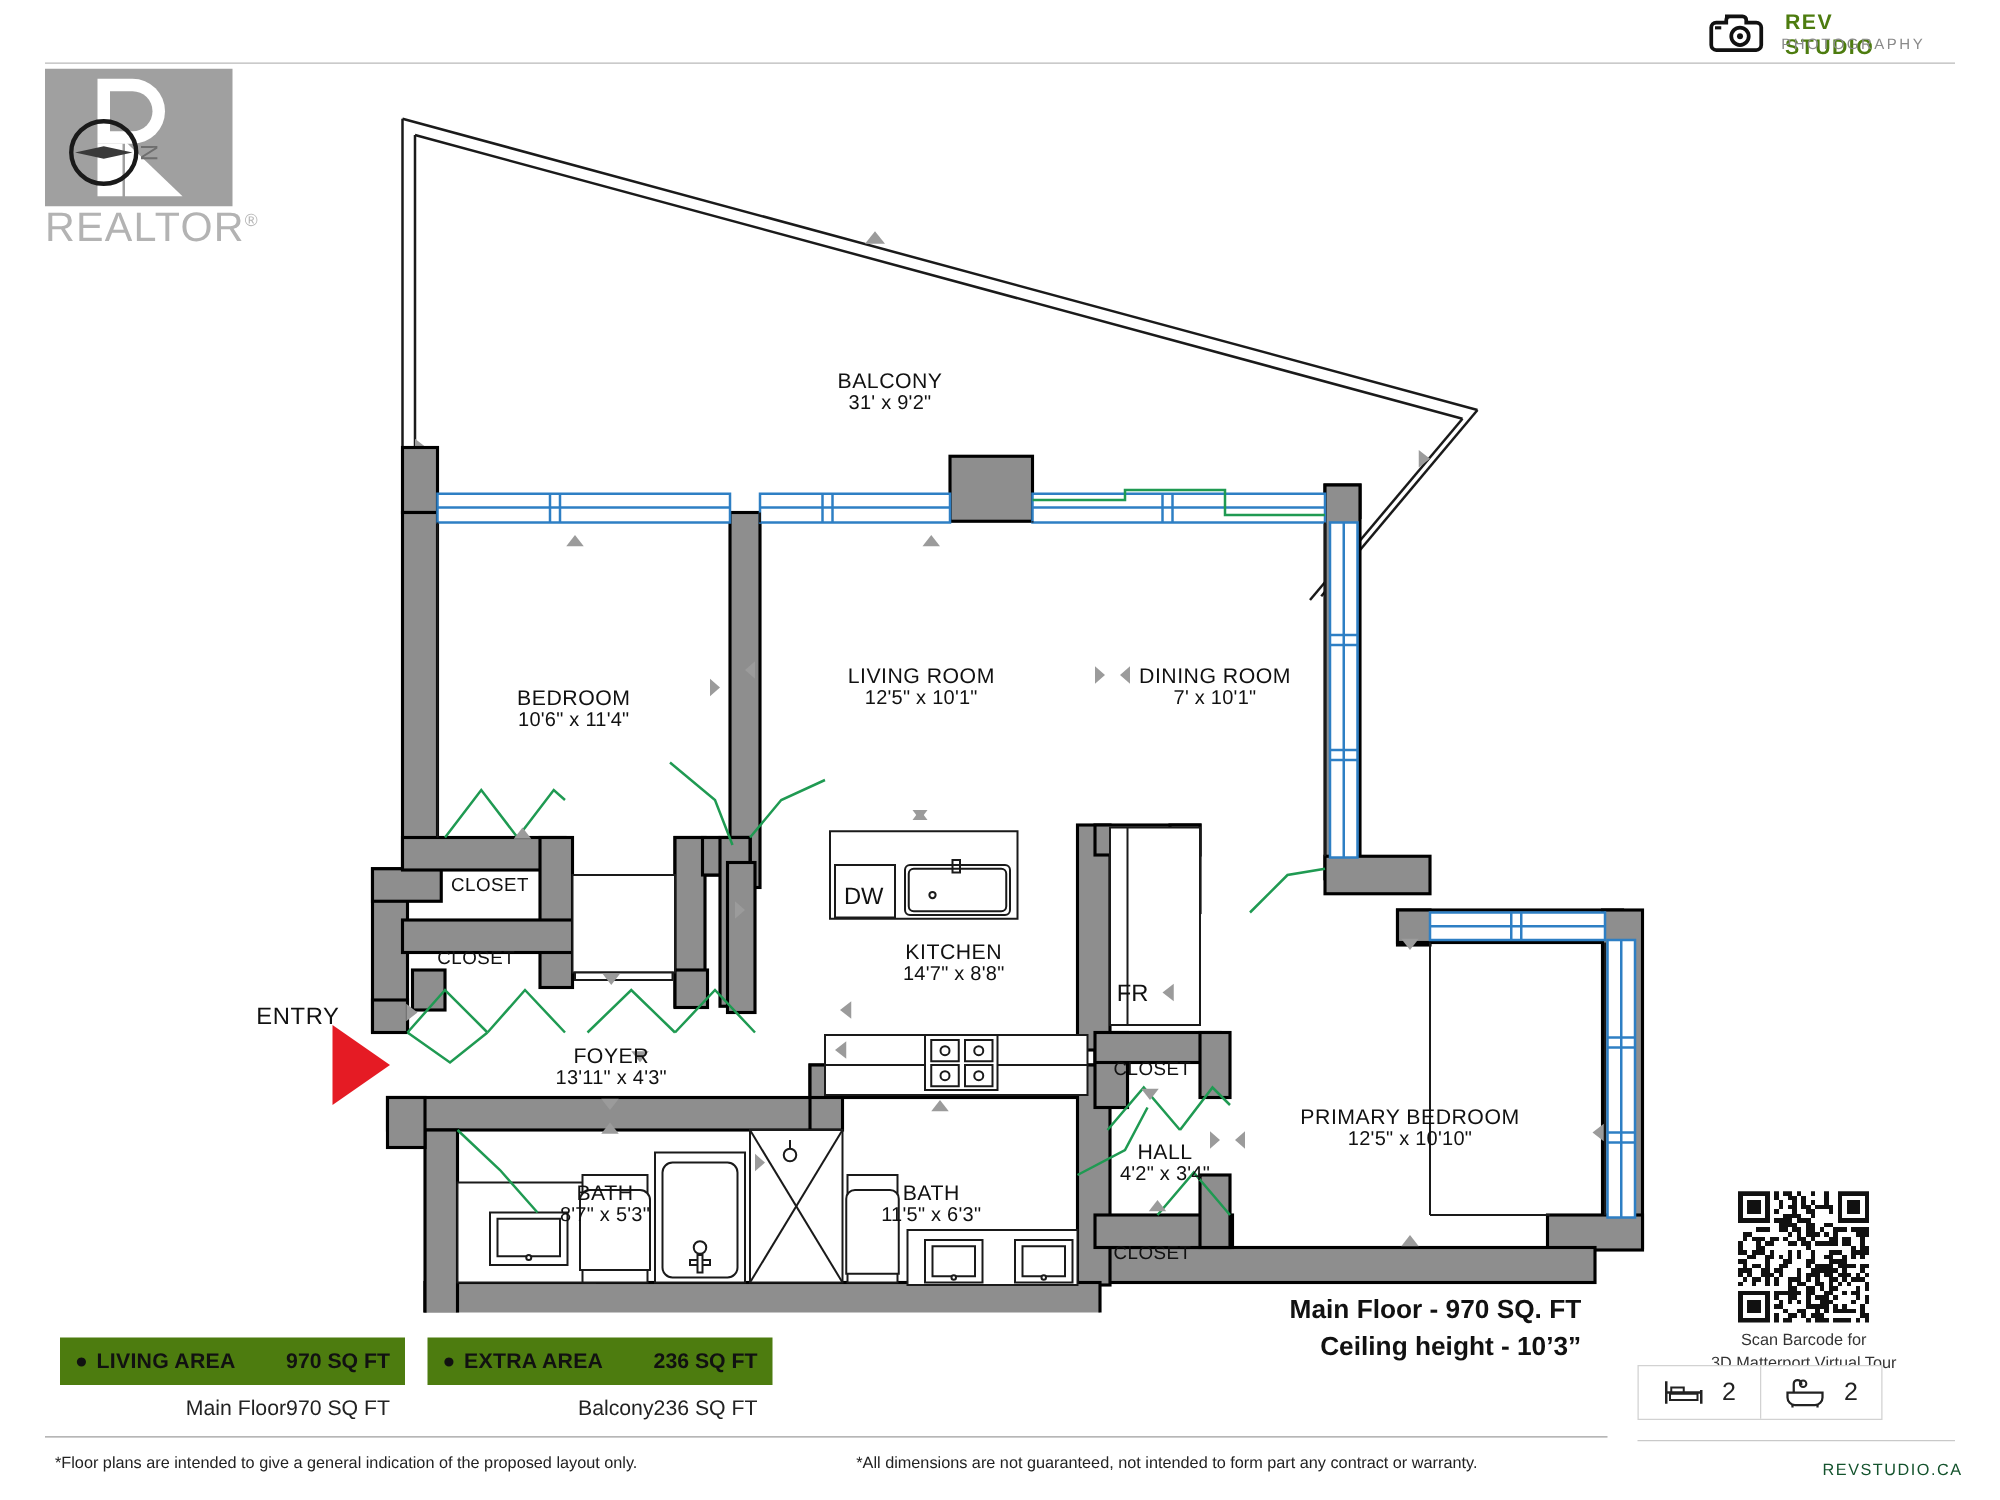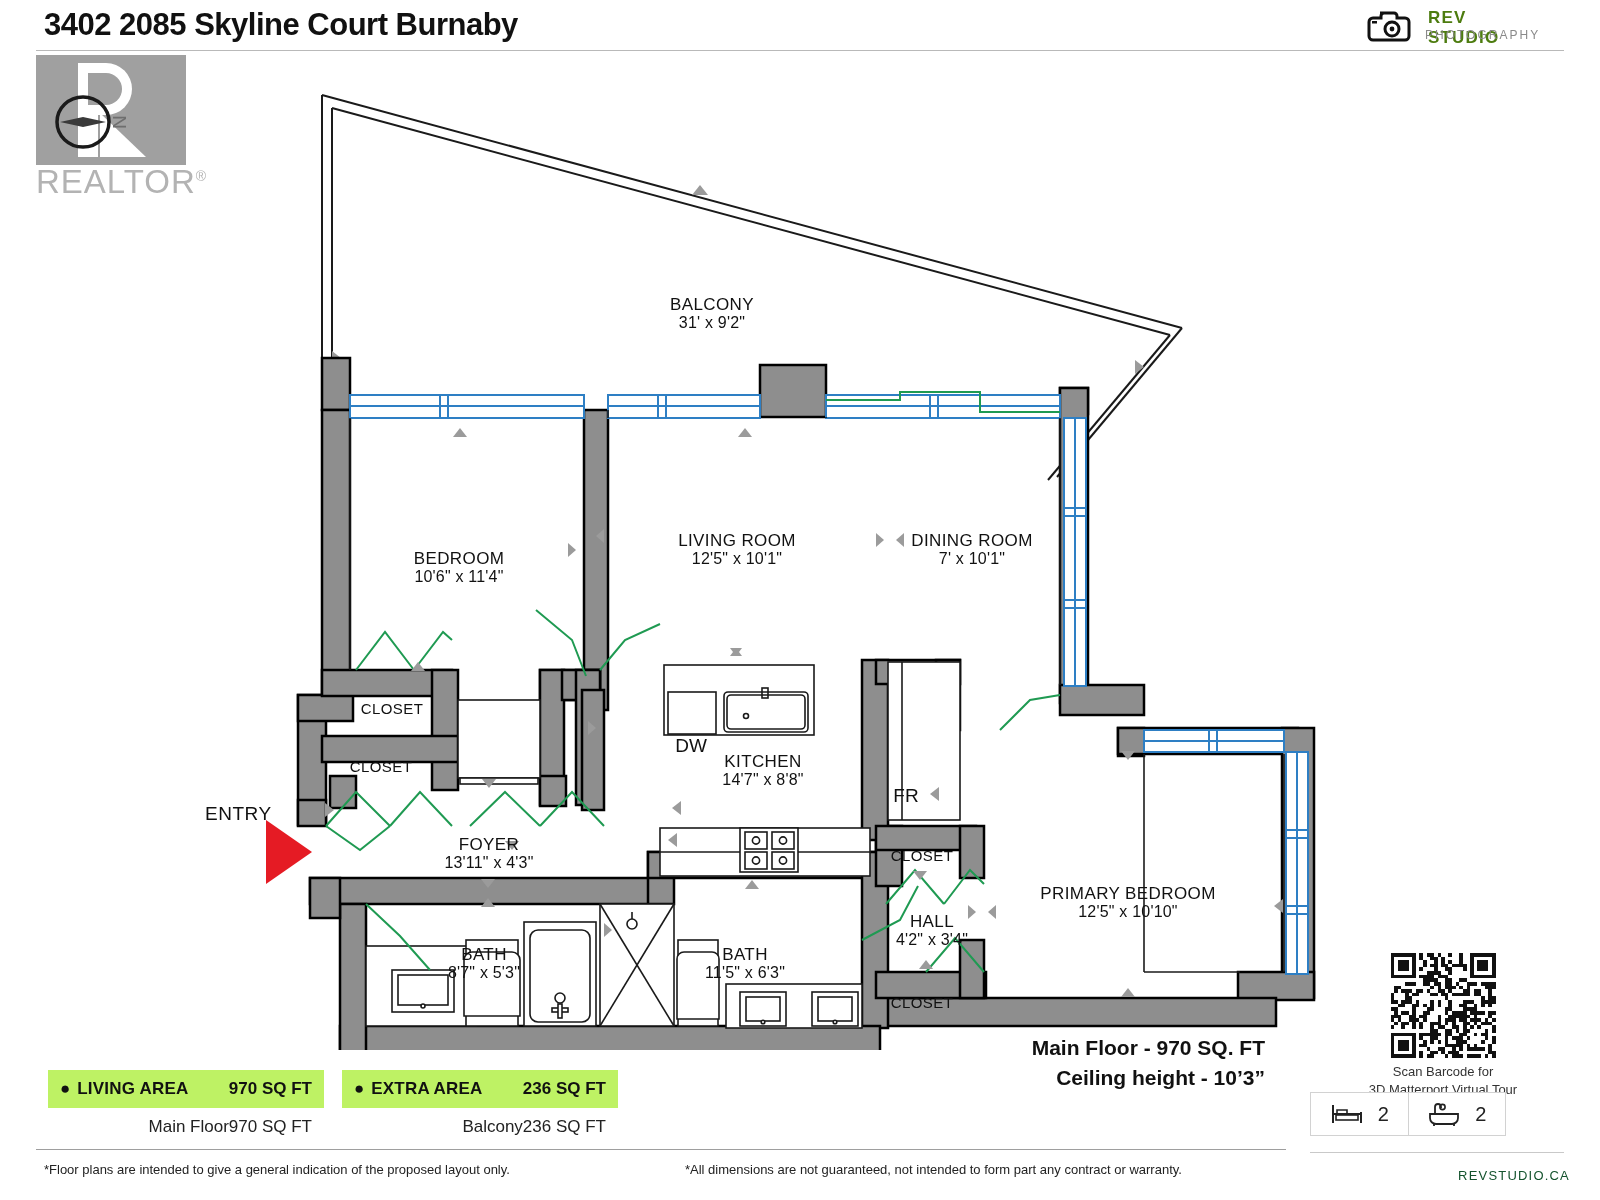--- a/index.html
+++ b/index.html
@@ -84,42 +84,41 @@
     letter-spacing:1.2px; color:#14532d;
   }
   #foot-rule {
     position:absolute; left:1310px; top:1152px; width:254px; height:1px; background:#c9c9c9;
   }
   
   .area-table { position:absolute; top:1070px; width:276px; }
   #area-living { left:48px; }
   #area-extra  { left:342px; }
   .area-head {
-    background:#bef264; height:38px; display:flex; align-items:center;
+    background:#4d7c0f; height:38px; display:flex; align-items:center;
     padding:0 12px; box-sizing:border-box; justify-content:space-between;
   }
   .area-head .ttl { font-size:17px; font-weight:bold; letter-spacing:0.2px; }
   .area-head .val { font-size:17px; font-weight:bold; }
   .area-head .dot { font-size:17px; margin-right:7px; }
   .area-row {
     height:38px; display:flex; align-items:center; justify-content:flex-end;
     padding:0 12px; box-sizing:border-box;
   }
   .area-row .nm { font-size:17px; color:#222; }
   .area-row .vl { font-size:17px; color:#222; }
   #bottom-rule { position:absolute; left:36px; top:1149px; width:1250px; height:1px; background:#9e9e9e; }
   .disclaimer { position:absolute; top:1162px; font-size:13px; color:#222; }
   #disc-left { left:44px; }
   #disc-right { left:685px; }
 </style>
 </head>
 <body>
 
 <div id="header">
-  <div id="page-title">3402 2085 Skyline Court Burnaby</div>
   <div id="header-rule"></div>
   <div id="rev-logo">
     <svg width="56" height="40" viewBox="0 0 56 40">
       <path d="M18 7 h14 a3 3 0 0 1 3 3 v2 h8 a4 4 0 0 1 4 4 v14 a4 4 0 0 1 -4 4 h-32 a4 4 0 0 1 -4 -4 v-14 a4 4 0 0 1 4 -4 h8 v-2 a3 3 0 0 1 3 -3 z" fill="none" stroke="#111" stroke-width="3"></path>
       <circle cx="30" cy="23" r="7" fill="none" stroke="#111" stroke-width="3"></circle>
       <circle cx="30" cy="23" r="2.4" fill="#111"></circle>
       <rect x="10" y="15" width="5" height="2.5" fill="#111"></rect>
     </svg>
     <div class="rev-name">REV STUDIO</div>
     <div class="rev-sub">PHOTOGRAPHY</div>
@@ -462,21 +461,21 @@
     </div>
     <div class="rlabel sm" style="left: 922px; top: 995px;">
       <span class="rn">CLOSET</span>
     </div>
     <div class="rlabel" style="left: 1128px; top: 884px; text-align: center;">
       <span class="rn">PRIMARY BEDROOM</span>
       <span class="rd">12'5" x 10'10"</span>
     </div>
   </div>
 <div id="appliance-labels">
-    <div class="applabel" style="left: 691px; top: 707px; margin-top: 28px;">DW</div>
+    <div class="applabel" style="left: 691px; top: 707px;">DW</div>
     <div class="applabel" style="left: 906px; top: 785px;">FR</div>
   </div>
 
 <div id="entry-label">ENTRY</div>
 
 <div id="floor-summary">
   <div>Main Floor - 970 SQ. FT</div>
   <div>Ceiling height - 10’3”</div>
 </div>
 

